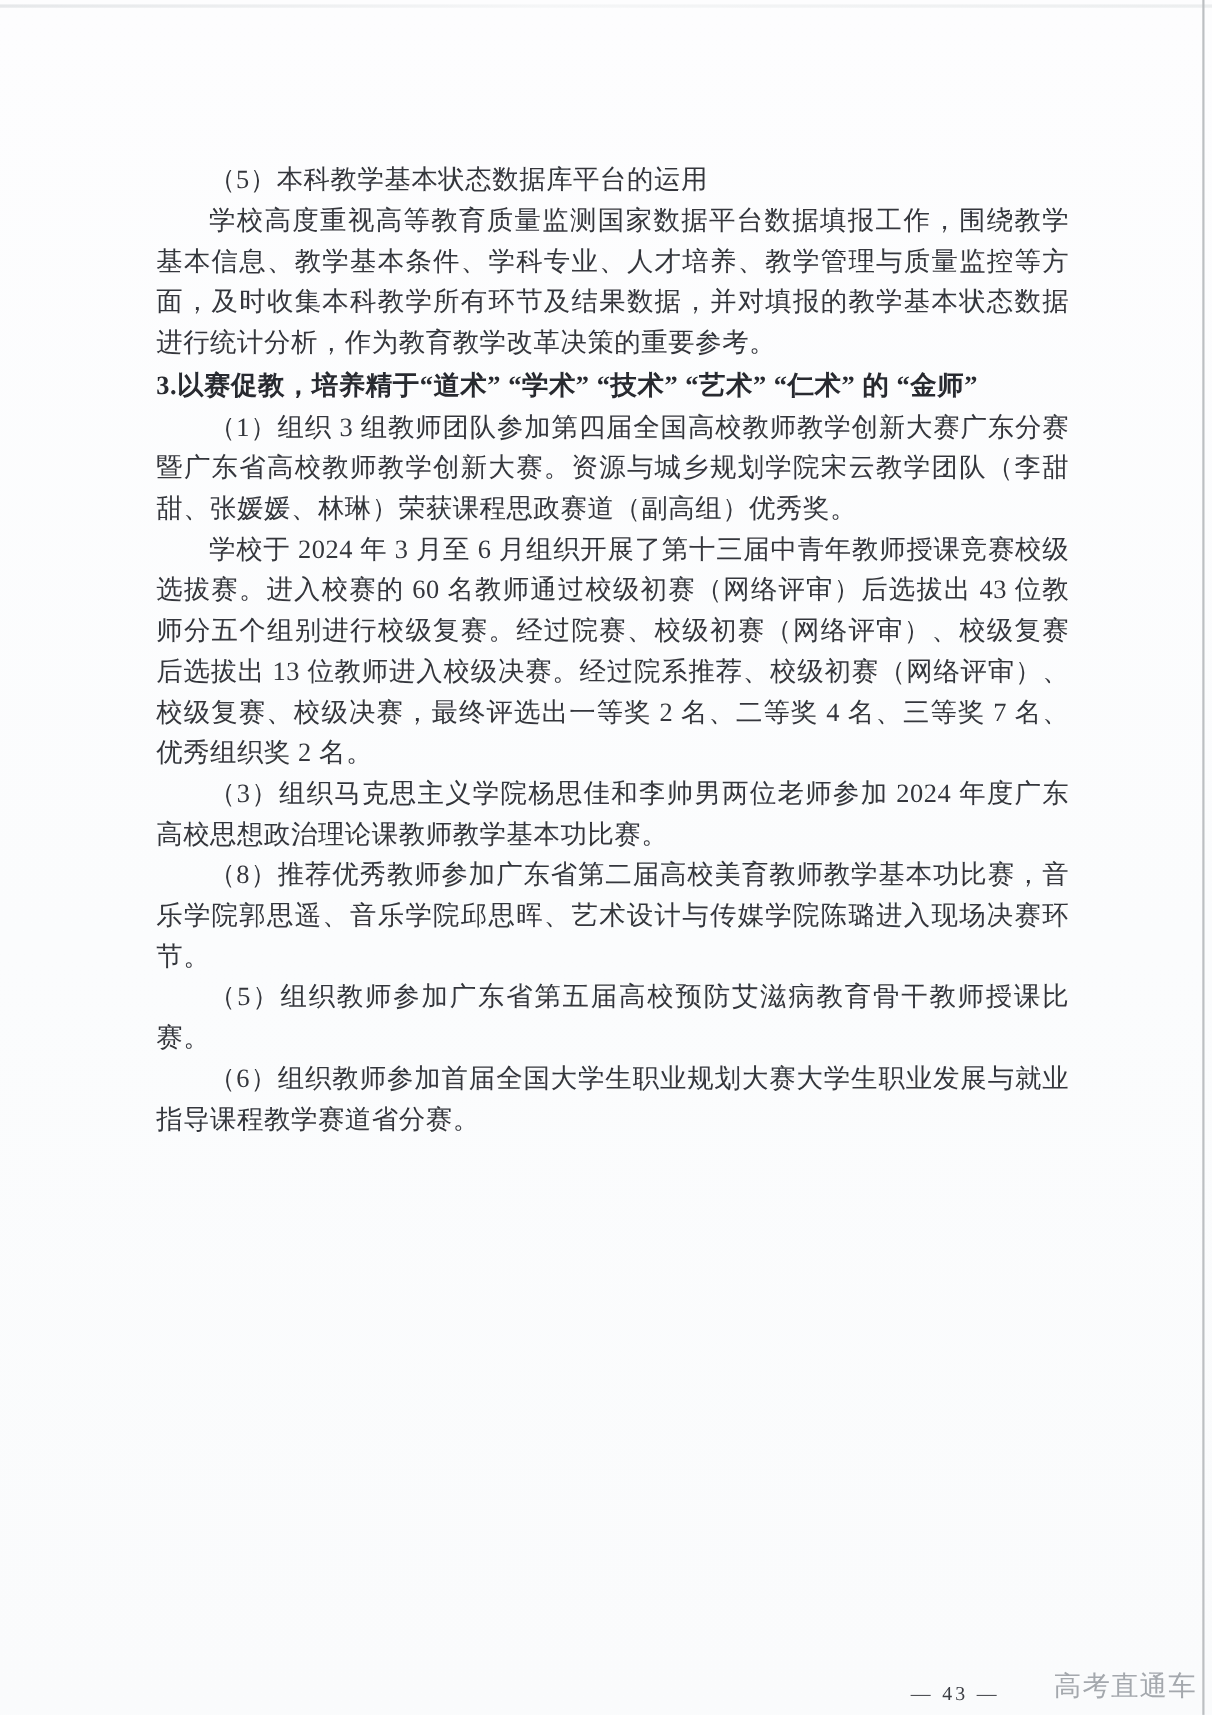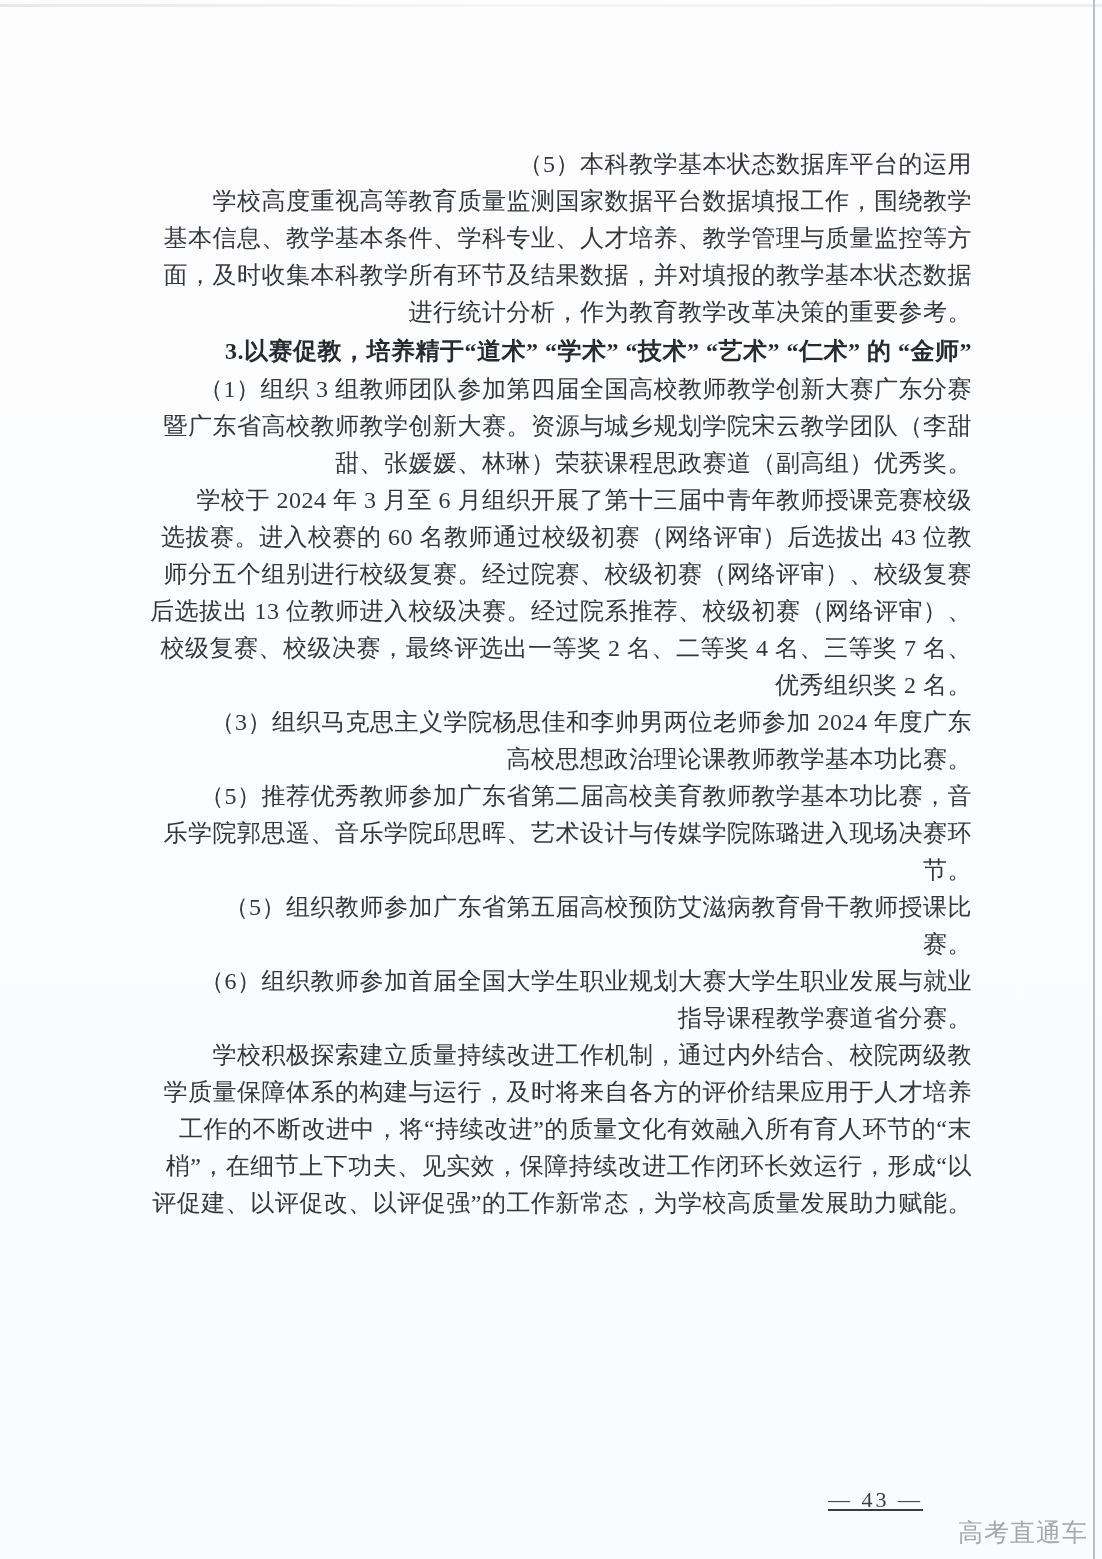--- a/index.html
+++ b/index.html
@@ -41,21 +41,20 @@
     left: 142px;
     top: 146px;
     width: 830px;
     font-size: 24px;
     line-height: 37px;
     text-align: justify;
     letter-spacing: 0.5px;
   }
   .content p {
     margin: 0;
-    text-align: right;
   }
   .indent {
     text-indent: 2em;
   }
   .para-data {
     margin-top: 10px;
   }
   .heading {
     margin: 8px 0 0 0;
     font-size: 24px;
@@ -65,27 +64,26 @@
     text-align: left;
   }
   .item-first {
     margin-top: 22px;
   }
   .item-3 {
     margin-top: 5px;
   }
   .pageno {
     position: absolute;
-    top: 1487px;
+    top: 1529px;
     left: 828px;
-    font-size: 22px;
+    font-size: 18px;
     letter-spacing: 3px;
     color: #3a3c42;
     white-space: nowrap;
-    text-decoration: underline;
   }
   .watermark {
     position: absolute;
     top: 1501px;
     left: 958px;
     font-size: 25px;
     color: #a4a8ad;
     letter-spacing: 1px;
     white-space: nowrap;
     font-family: "Liberation Sans", "DejaVu Sans", sans-serif;
@@ -105,27 +103,26 @@
 
     <p class="heading">3.以赛促教，培养精于“道术” “学术” “技术” “艺术” “仁术” 的 “金师”</p>
 
     <p class="indent item-first">（1）组织 3 组教师团队参加第四届全国高校教师教学创新大赛广东分赛暨广东省高校教师教学创新大赛。资源与城乡规划学院宋云教学团队（李甜甜、张媛媛、林琳）荣获课程思政赛道（副高组）优秀奖。</p>
 
 
     <p class="indent">学校于 2024 年 3 月至 6 月组织开展了第十三届中青年教师授课竞赛校级选拔赛。进入校赛的 60 名教师通过校级初赛（网络评审）后选拔出 43 位教师分五个组别进行校级复赛。经过院赛、校级初赛（网络评审）、校级复赛后选拔出 13 位教师进入校级决赛。经过院系推荐、校级初赛（网络评审）、校级复赛、校级决赛，最终评选出一等奖 2 名、二等奖 4 名、三等奖 7 名、优秀组织奖 2 名。</p>
 
     <p class="indent item-3">（3）组织马克思主义学院杨思佳和李帅男两位老师参加 2024 年度广东高校思想政治理论课教师教学基本功比赛。</p>
 
-    <p class="indent">（5）推荐优秀教师参加广东省第二届高校美育教师教学基本功比赛，音乐学院郭思遥、音乐学院邱思晖、艺术设计与传媒学院陈璐进入现场决赛环节。</p>
+    <p class="indent">（8）推荐优秀教师参加广东省第二届高校美育教师教学基本功比赛，音乐学院郭思遥、音乐学院邱思晖、艺术设计与传媒学院陈璐进入现场决赛环节。</p>
 
     <p class="indent">（5）组织教师参加广东省第五届高校预防艾滋病教育骨干教师授课比赛。</p>
 
     <p class="indent">（6）组织教师参加首届全国大学生职业规划大赛大学生职业发展与就业指导课程教学赛道省分赛。</p>
 
-    <p class="indent">学校积极探索建立质量持续改进工作机制，通过内外结合、校院两级教学质量保障体系的构建与运行，及时将来自各方的评价结果应用于人才培养工作的不断改进中，将“持续改进”的质量文化有效融入所有育人环节的“末梢”，在细节上下功夫、见实效，保障持续改进工作闭环长效运行，形成“以评促建、以评促改、以评促强”的工作新常态，为学校高质量发展助力赋能。</p>
   </div>
 
   <div class="pageno">— 43 —</div>
 
   <div class="watermark">高考直通车</div>
 
   <div class="edge-line"></div>
 </div>
 
 </body></html>

